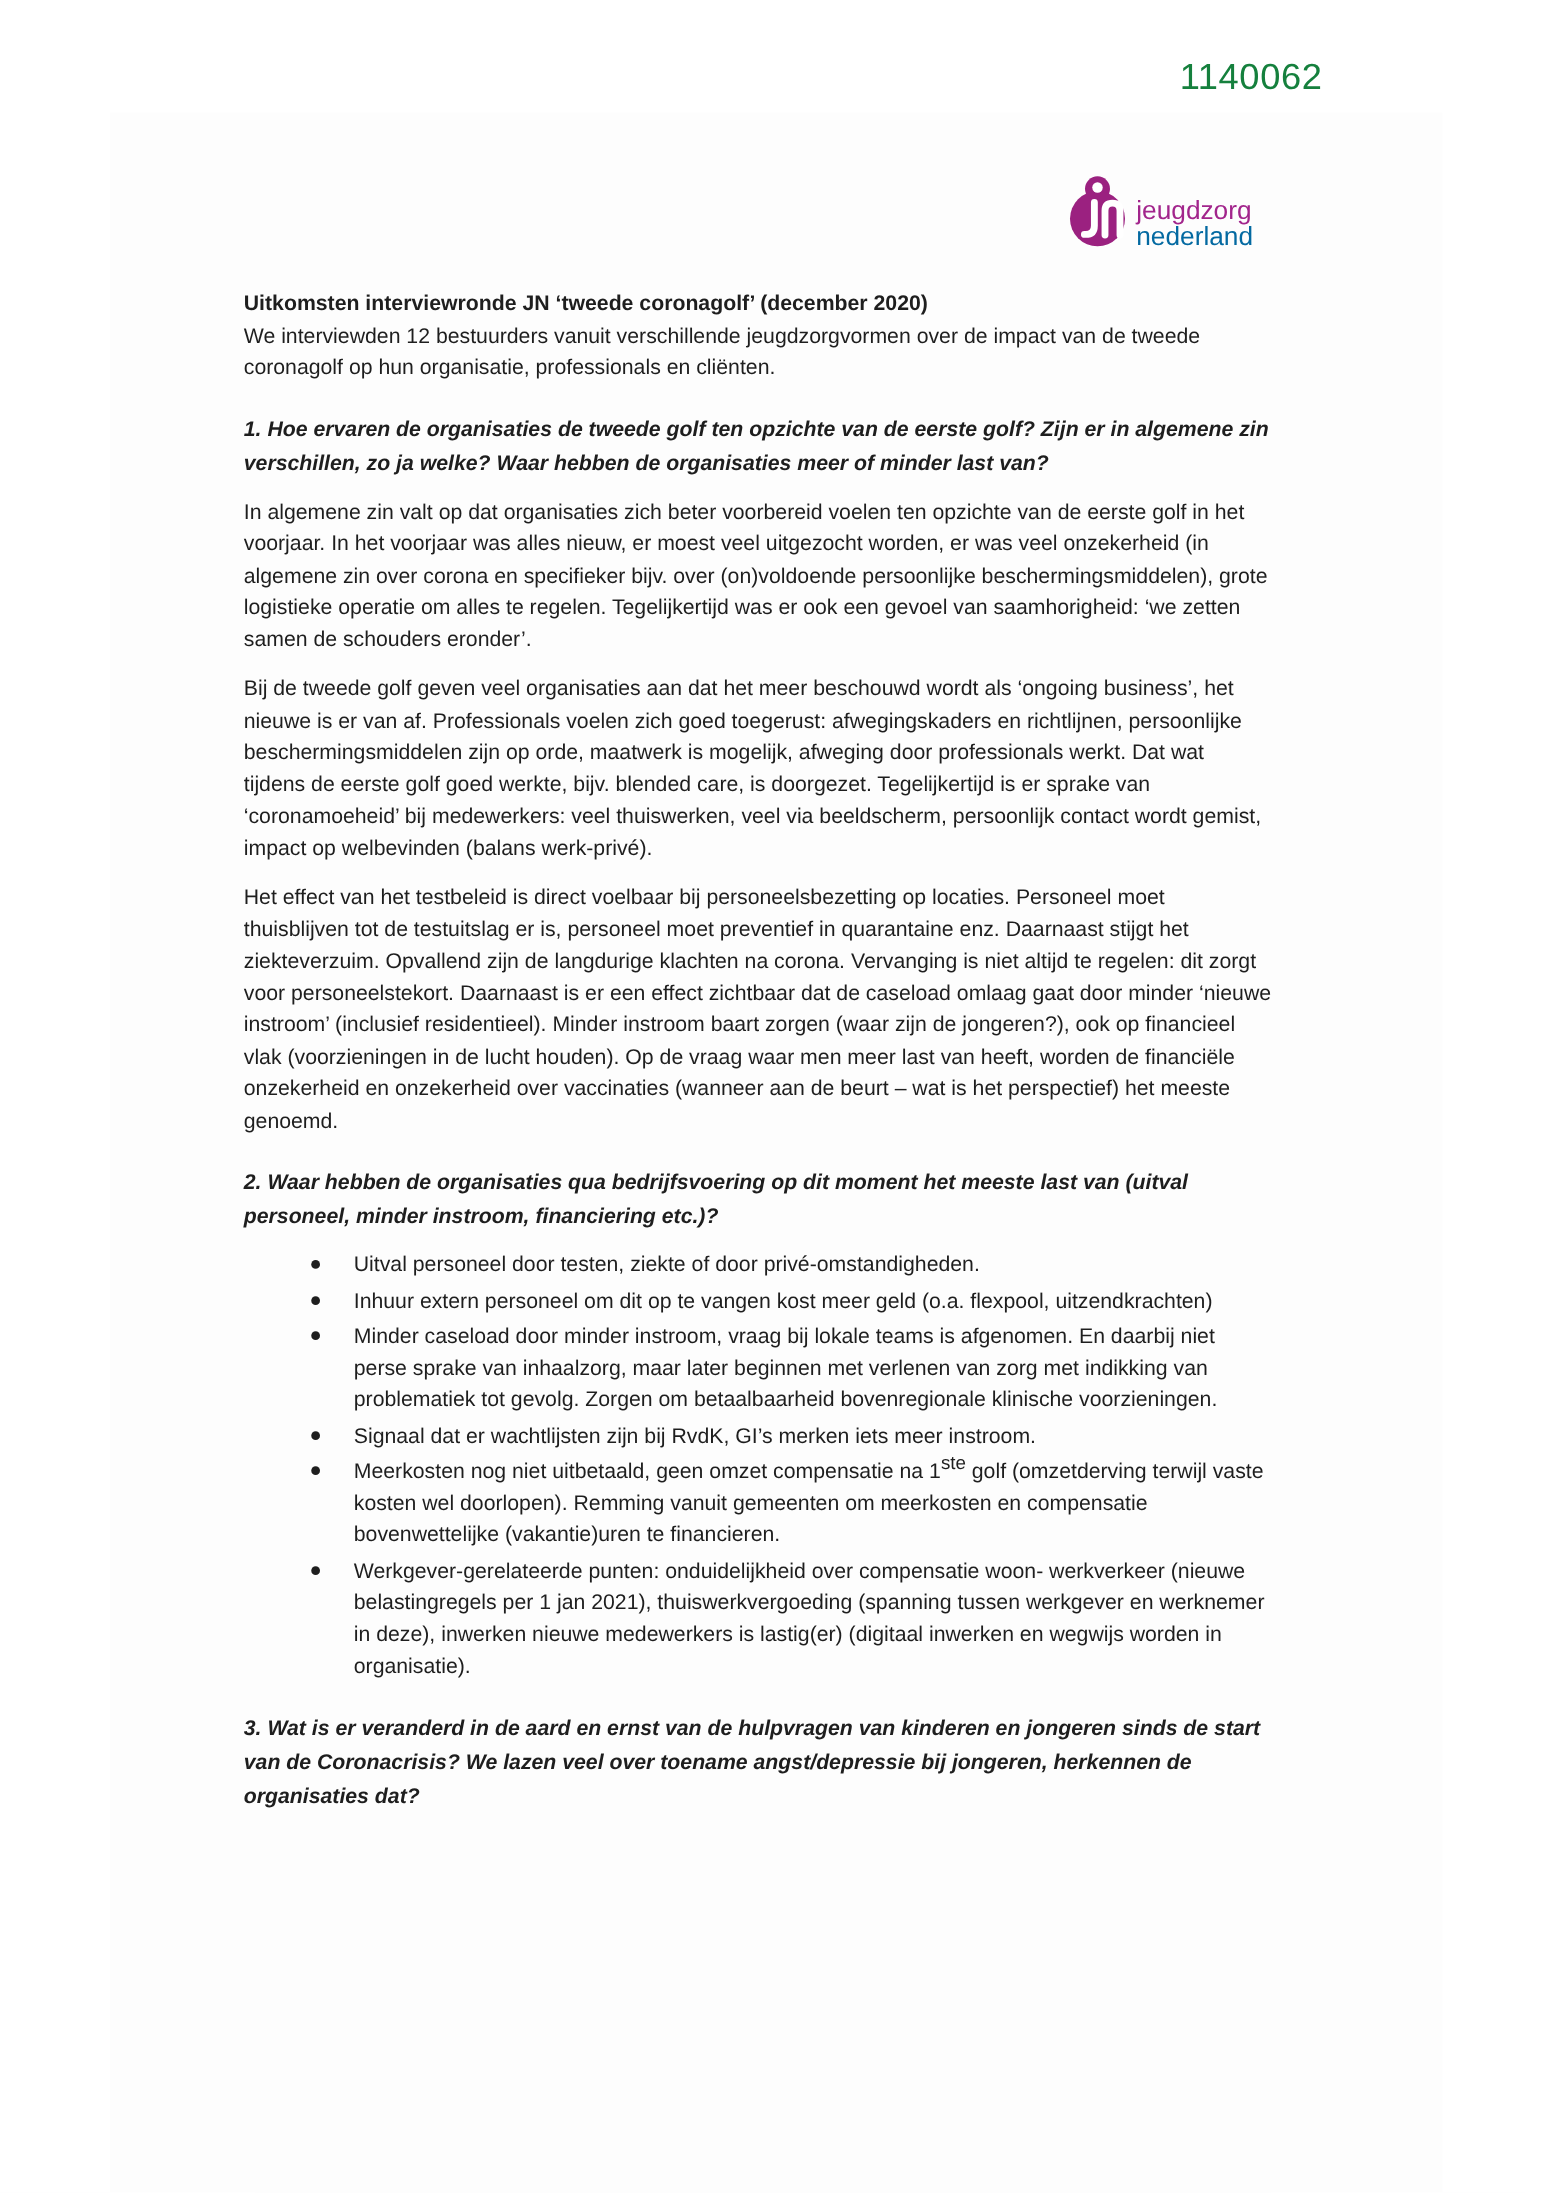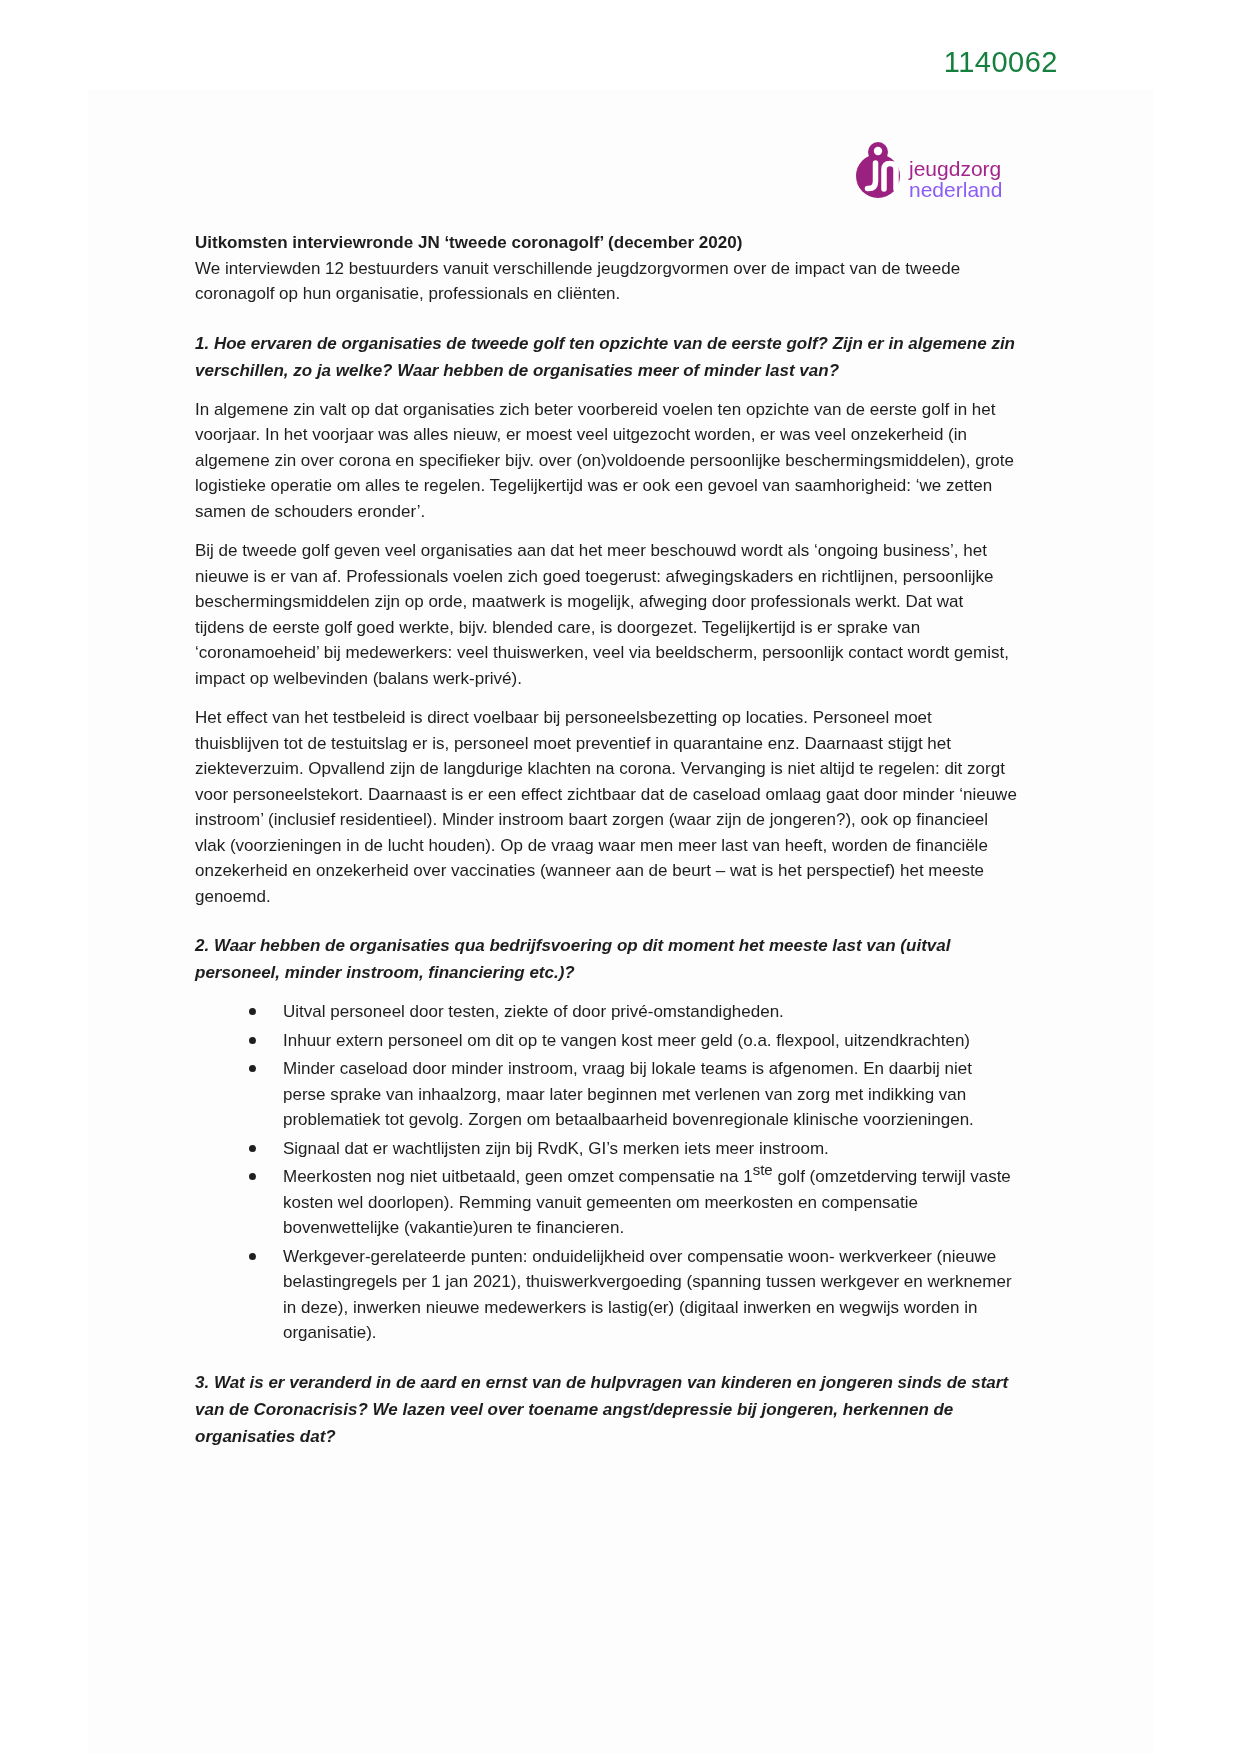--- a/index.html
+++ b/index.html
@@ -21,27 +21,27 @@
     position: absolute;
     top: 46px; right: 183px;
     font-size: 29px;
     color: #15803d;
     letter-spacing: 0.5px;
   }
   .logo {
     position: absolute;
     left: 855px; top: 140px;
     display: flex;
-    align-items: center;
+    align-items: flex-start;
     gap: 8px;
   }
   .logo svg { display: block; }
   .wordmark { padding-top: 18px; font-size: 21px; line-height: 21px; }
   .wm1 { color: #a2258c; }
-  .wm2 { color: #8b5cf6; }
+  .wm2 { color: #0369a1; }
   .content {
     position: absolute;
     left: 195px; top: 230px;
     width: 822px;
   }
   .content p { margin: 0; }
   .title {
     font-weight: bold;
     font-size: 17px;
     line-height: 25.5px;

